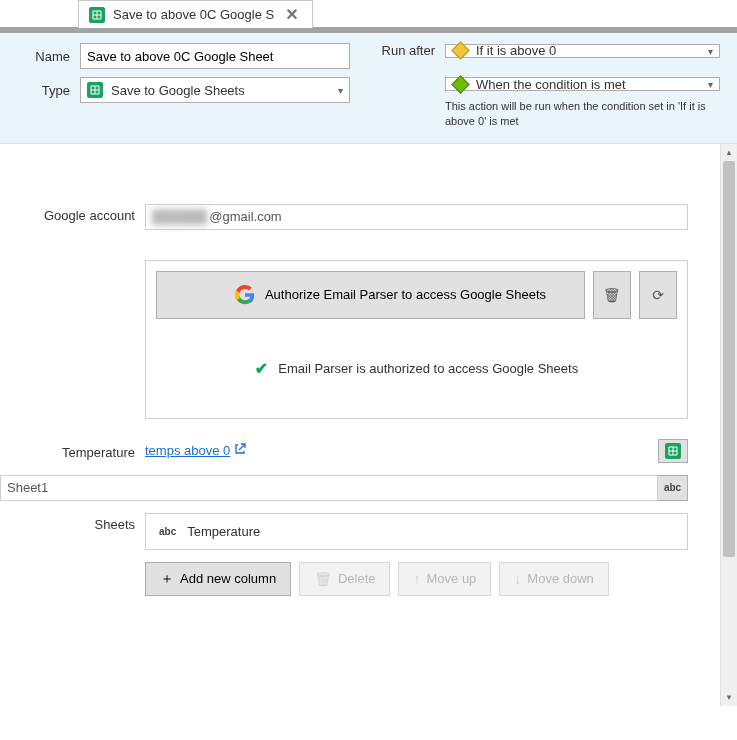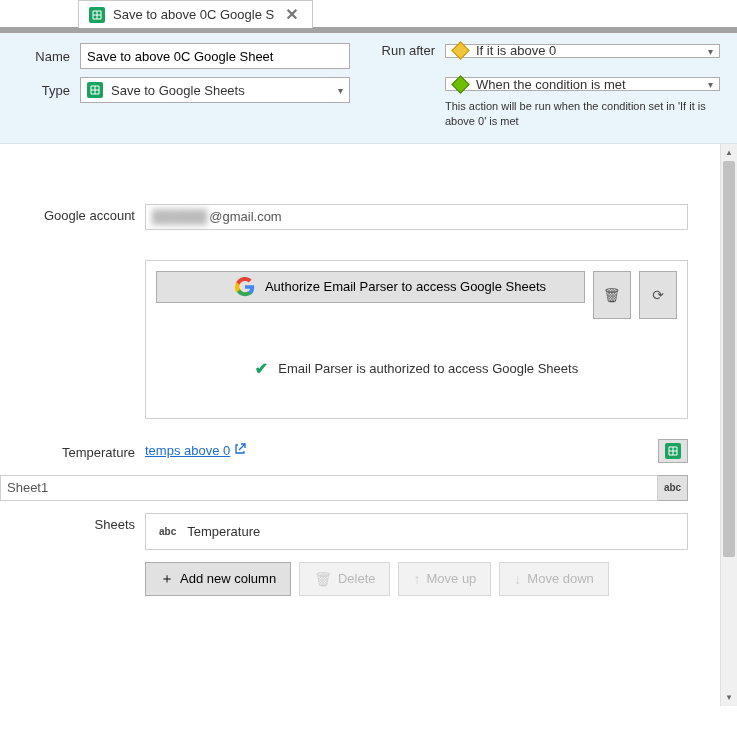--- a/index.html
+++ b/index.html
@@ -151,21 +151,21 @@
     color: #555;
   }
   .auth-box {
     margin-top: 30px;
     border: 1px solid #cfcfcf;
     padding: 10px;
     background: #fff;
   }
   .auth-row { display: flex; gap: 8px; margin-bottom: 40px; }
   .auth-btn {
-    flex: 1; height: 32px;
+    flex: 1; height: 48px;
     border: 1px solid #adadad;
     background: #e1e1e1;
     display: flex; align-items: center; justify-content: center;
     gap: 10px; font-size: 13px; cursor: pointer; padding-left: 46px;
   }
   .sq-btn {
     width: 38px; height: 48px;
     border: 1px solid #adadad;
     background: #e1e1e1;
     display: flex; align-items: center; justify-content: center;

